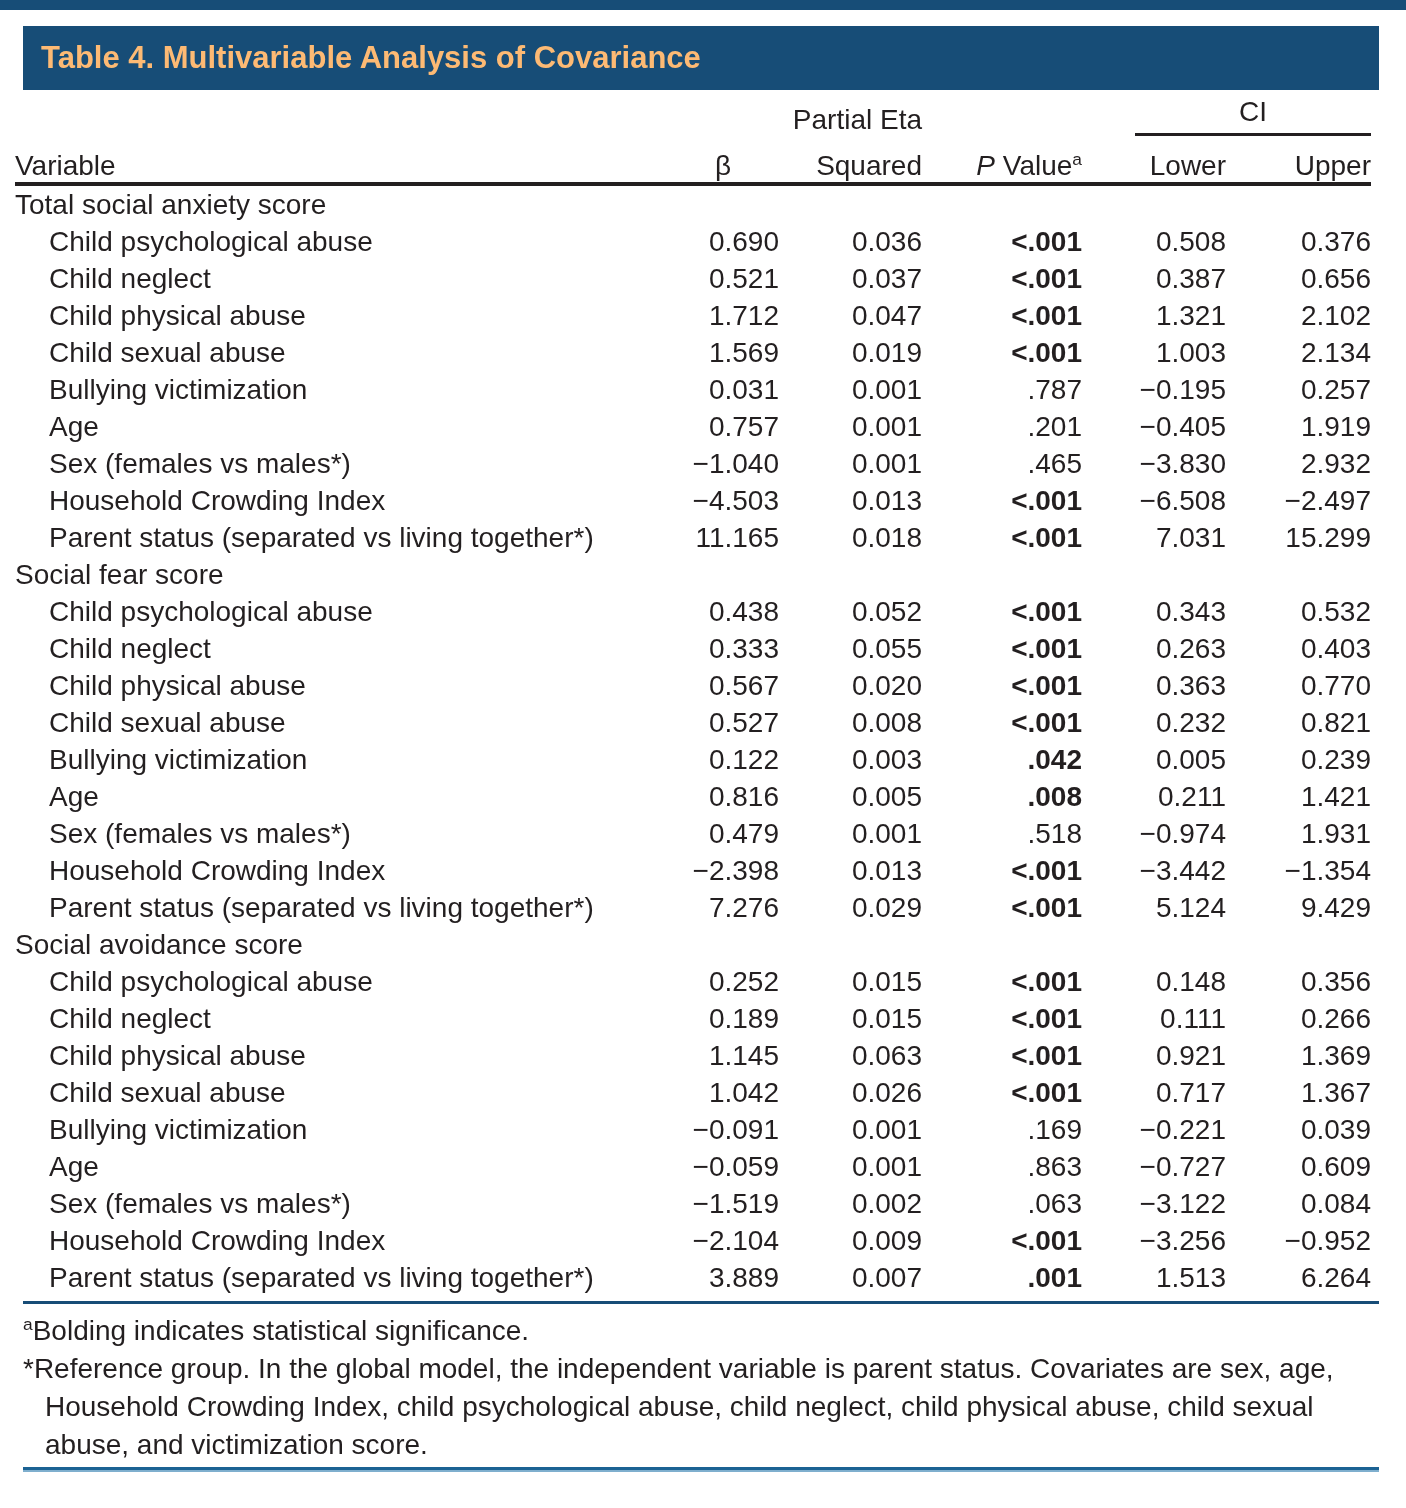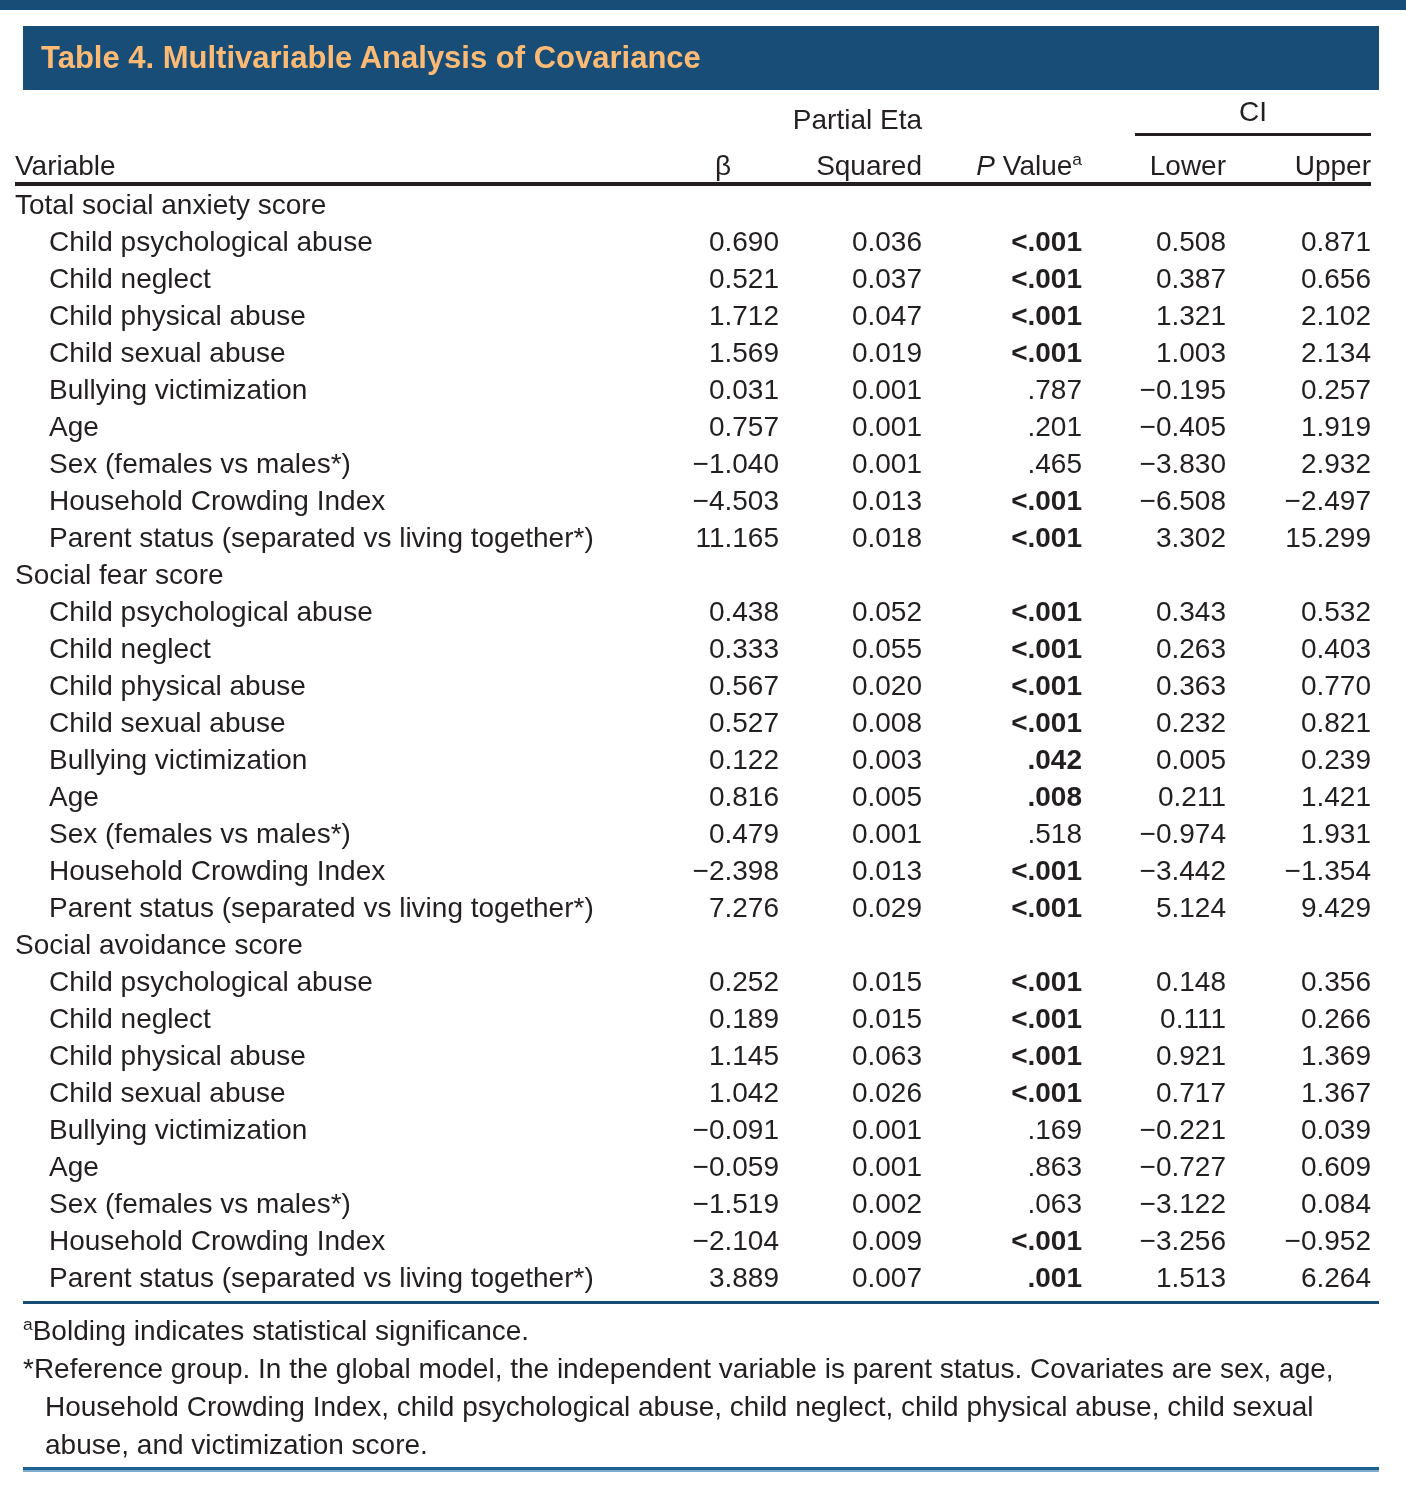--- a/index.html
+++ b/index.html
@@ -81,21 +81,21 @@
   <div class="tbody">
       <div class="row">
         <div class="section-label">Total social anxiety score</div>
       </div>
       <div class="row">
         <div class="cell lbl">Child psychological abuse</div>
         <div class="cell num">0.690</div>
         <div class="cell num">0.036</div>
         <div class="cell num bold">&lt;.001</div>
         <div class="cell num">0.508</div>
-        <div class="cell num">0.871</div>
+        <div class="cell num">0.376</div>
       </div>
       <div class="row">
         <div class="cell lbl">Child neglect</div>
         <div class="cell num">0.521</div>
         <div class="cell num">0.037</div>
         <div class="cell num bold">&lt;.001</div>
         <div class="cell num">0.387</div>
         <div class="cell num">0.656</div>
       </div>
       <div class="row">
@@ -144,21 +144,21 @@
         <div class="cell num">0.013</div>
         <div class="cell num bold">&lt;.001</div>
         <div class="cell num">−6.508</div>
         <div class="cell num">−2.497</div>
       </div>
       <div class="row">
         <div class="cell lbl">Parent status (separated vs living together*)</div>
         <div class="cell num">11.165</div>
         <div class="cell num">0.018</div>
         <div class="cell num bold">&lt;.001</div>
-        <div class="cell num">3.302</div>
+        <div class="cell num">7.031</div>
         <div class="cell num">15.299</div>
       </div>
       <div class="row">
         <div class="section-label">Social fear score</div>
       </div>
       <div class="row">
         <div class="cell lbl">Child psychological abuse</div>
         <div class="cell num">0.438</div>
         <div class="cell num">0.052</div>
         <div class="cell num bold">&lt;.001</div>

